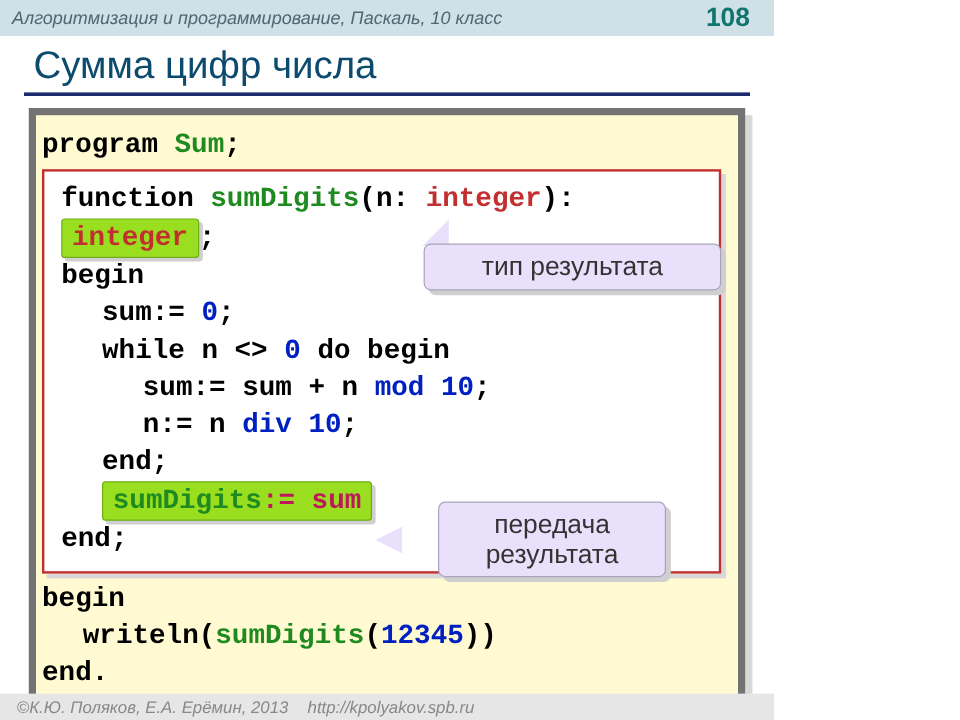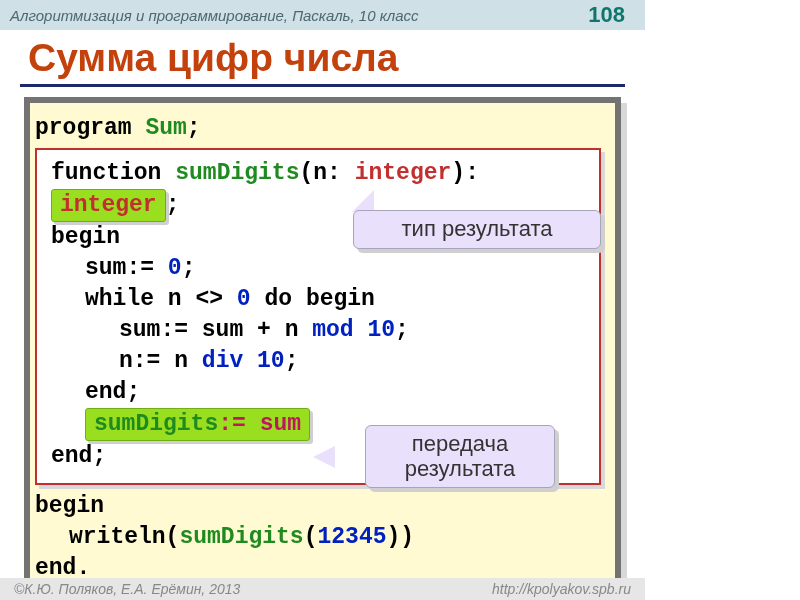--- a/index.html
+++ b/index.html
@@ -28,23 +28,23 @@
     font-size: 15px;
   }
   .header-bar .right {
     font-weight: bold;
     font-style: normal;
     color: #0f766e;
     font-size: 22px;
   }
   .title {
     margin: 6px 0 4px 28px;
-    font-size: 39px;
-    font-weight: bold;
-    color: #c2410c;
+    font-size: 32px;
+    font-weight: normal;
+    color: #0c4a6e;
   }
   .title-rule {
     margin: 0 20px 10px 20px;
     height: 3px;
     background: #1a2a6c;
   }
   
   .outer-block {
     position: relative;
     margin: 0 24px 0 24px;
@@ -129,26 +129,27 @@
     top: 294px; left: 273px;
     border-right: 25px solid #a9a3bb;
     border-top: 13px solid transparent;
     border-bottom: 13px solid transparent;
     z-index:-1;
   }
   .footer-bar {
     position: absolute;
     bottom: 0; left: 0; right: 0;
     display: flex;
-    justify-content: space-between;
+    justify-content: flex-start;
     background: #e6e6e6;
     font-style: italic;
     color: #888;
     font-size: 14px;
     padding: 3px 14px;
+    gap: 16px;
   }
 </style>
 </head>
 <body>
 
 <div class="slide">
 
   <div class="header-bar">
     <span>Алгоритмизация и программирование, Паскаль, 10 класс</span>
     <span class="right">108</span>

